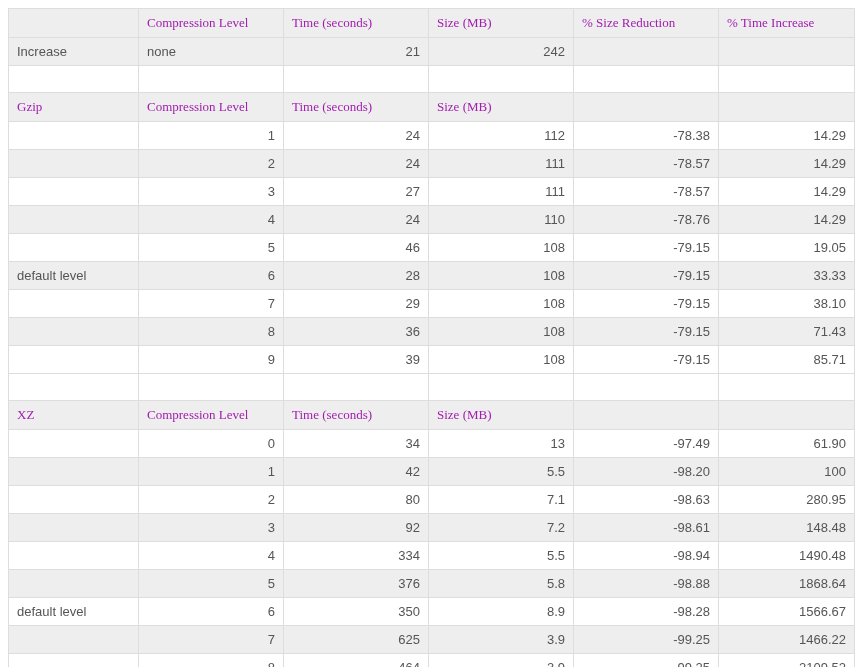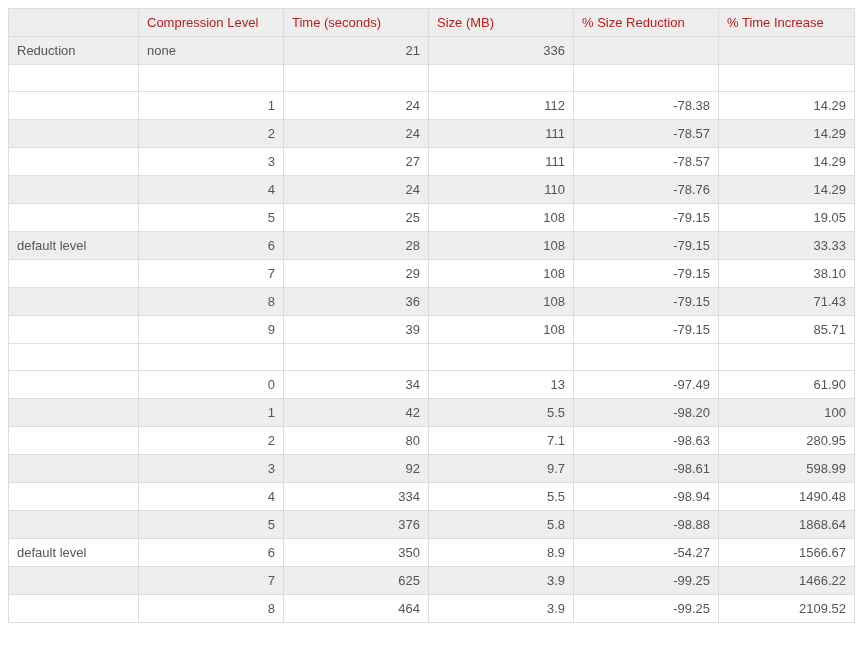--- a/index.html
+++ b/index.html
@@ -17,21 +17,22 @@
     table-layout: fixed;
   }
   td {
     border: 1px solid #ddd;
     padding: 6px 8px;
     height: 27px;
     vertical-align: middle;
   }
   tr.header-row td {
     background: #eee;
-    color: #b91c1c;
+    color: #a21caf;
+    font-family: Liberation Serif, serif;
   }
   tr.odd td { background: #fff; }
   tr.even td { background: #eee; }
   tr.blank td { background: #fff; }
   .col-label { width: 130px; text-align: left; }
   .col-level { width: 145px; }
   .col-time  { width: 145px; }
   .col-size  { width: 145px; }
   .col-red   { width: 145px; }
   .col-inc   { width: 136px; }
@@ -53,34 +54,42 @@
   <tbody id="tbody">
       <tr class="header-row">
         <td class="l"></td>
         <td class="l">Compression Level</td>
         <td class="l">Time (seconds)</td>
         <td class="l">Size (MB)</td>
         <td class="l">% Size Reduction</td>
         <td class="l">% Time Increase</td>
       </tr>
       <tr class="even">
-        <td class="l">Reduction</td>
+        <td class="l">Increase</td>
         <td class="l">none</td>
         <td class="r">21</td>
-        <td class="r">336</td>
+        <td class="r">242</td>
         <td class="r"></td>
         <td class="r"></td>
       </tr>
       <tr class="blank">
         <td></td>
         <td></td>
         <td></td>
         <td></td>
         <td></td>
         <td></td>
+      </tr>
+      <tr class="header-row">
+        <td class="l">Gzip</td>
+        <td class="l">Compression Level</td>
+        <td class="l">Time (seconds)</td>
+        <td class="l">Size (MB)</td>
+        <td class="l"></td>
+        <td class="l"></td>
       </tr>
       <tr class="odd">
         <td class="l"></td>
         <td class="r">1</td>
         <td class="r">24</td>
         <td class="r">112</td>
         <td class="r">-78.38</td>
         <td class="r">14.29</td>
       </tr>
       <tr class="even">
@@ -103,21 +112,21 @@
         <td class="l"></td>
         <td class="r">4</td>
         <td class="r">24</td>
         <td class="r">110</td>
         <td class="r">-78.76</td>
         <td class="r">14.29</td>
       </tr>
       <tr class="odd">
         <td class="l"></td>
         <td class="r">5</td>
-        <td class="r">25</td>
+        <td class="r">46</td>
         <td class="r">108</td>
         <td class="r">-79.15</td>
         <td class="r">19.05</td>
       </tr>
       <tr class="even">
         <td class="l">default level</td>
         <td class="r">6</td>
         <td class="r">28</td>
         <td class="r">108</td>
         <td class="r">-79.15</td>
@@ -147,20 +156,28 @@
         <td class="r">-79.15</td>
         <td class="r">85.71</td>
       </tr>
       <tr class="blank">
         <td></td>
         <td></td>
         <td></td>
         <td></td>
         <td></td>
         <td></td>
+      </tr>
+      <tr class="header-row">
+        <td class="l">XZ</td>
+        <td class="l">Compression Level</td>
+        <td class="l">Time (seconds)</td>
+        <td class="l">Size (MB)</td>
+        <td class="l"></td>
+        <td class="l"></td>
       </tr>
       <tr class="odd">
         <td class="l"></td>
         <td class="r">0</td>
         <td class="r">34</td>
         <td class="r">13</td>
         <td class="r">-97.49</td>
         <td class="r">61.90</td>
       </tr>
       <tr class="even">
@@ -176,23 +193,23 @@
         <td class="r">2</td>
         <td class="r">80</td>
         <td class="r">7.1</td>
         <td class="r">-98.63</td>
         <td class="r">280.95</td>
       </tr>
       <tr class="even">
         <td class="l"></td>
         <td class="r">3</td>
         <td class="r">92</td>
-        <td class="r">9.7</td>
+        <td class="r">7.2</td>
         <td class="r">-98.61</td>
-        <td class="r">598.99</td>
+        <td class="r">148.48</td>
       </tr>
       <tr class="odd">
         <td class="l"></td>
         <td class="r">4</td>
         <td class="r">334</td>
         <td class="r">5.5</td>
         <td class="r">-98.94</td>
         <td class="r">1490.48</td>
       </tr>
       <tr class="even">
@@ -201,21 +218,21 @@
         <td class="r">376</td>
         <td class="r">5.8</td>
         <td class="r">-98.88</td>
         <td class="r">1868.64</td>
       </tr>
       <tr class="odd">
         <td class="l">default level</td>
         <td class="r">6</td>
         <td class="r">350</td>
         <td class="r">8.9</td>
-        <td class="r">-54.27</td>
+        <td class="r">-98.28</td>
         <td class="r">1566.67</td>
       </tr>
       <tr class="even">
         <td class="l"></td>
         <td class="r">7</td>
         <td class="r">625</td>
         <td class="r">3.9</td>
         <td class="r">-99.25</td>
         <td class="r">1466.22</td>
       </tr>

